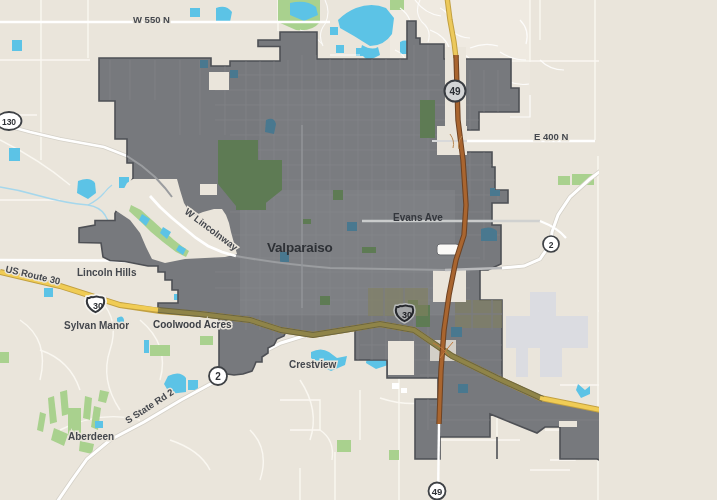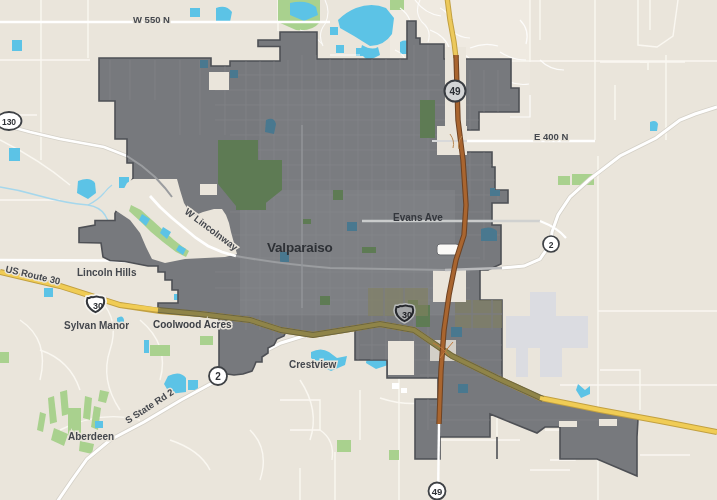--- a/index.html
+++ b/index.html
@@ -1,16 +1,16 @@
 <!DOCTYPE html>
 <html><head>
 <meta charset="utf-8">
 <style>
 html,body{margin:0;padding:0;background:#eae5db;}
-#map{width:717px;height:500px;position:relative;overflow:hidden;font-family:"Liberation Sans",sans-serif;}
+#map{width:599px;height:500px;position:relative;overflow:hidden;font-family:"Liberation Sans",sans-serif;}
 text{font-family:"Liberation Sans",sans-serif;}
 </style>
 </head>
 <body>
 
 <div id="map">
 <svg width="717" height="500" viewBox="0 0 717 500">
 <defs>
 <clipPath id="blobclip">
           <path d="M258,40 L280,40 280,32 317,32 317,59 368,59 407,59 407,21 416,21 416,38 420,38 420,44 444,44 444,59 511,59 511,88 519,88 519,112 479,112 479,130 462,130 462,152 492,152 492,167 495,167 495,190 508,190 508,203 492,203 492,225 501,225 501,264 488,270 480,270 480,300 502,300 502,379 520,390 540,398 555,401 570,404 585,408 600,411 615,414 630,417 638,419 637,437 637,476 597,459 560,459 560,427 545,427 537,433 490,414 490,437 440,437 440,459 415,459 415,399 438,399 438,378 387,378 387,360 355,360 355,327 344,331 313,336 287,329 284,336 277,339 274,345 268,348 268,353 262,357 262,362 256,362 254,367 252,371 243,374 234,375 227,374 219,368 219,318 190,315 166,311 158,308 158,303 178,303 178,290 172,290 172,280 165,280 165,272 158,272 158,266 148,266 125,261.5 110,260.5 103,257 101,243 79,242.5 79,228 95,225 95,220.5 115,220.5 115,213.5 133,178 133,163 127,163 127,139 115,139 115,101 99,101 99,58 211,58 211,66 230,66 230,61 280,61 280,46.5 258,46.5 Z"></path>

